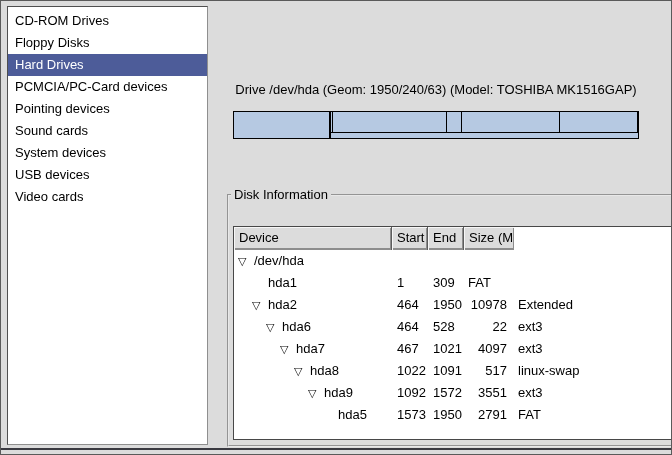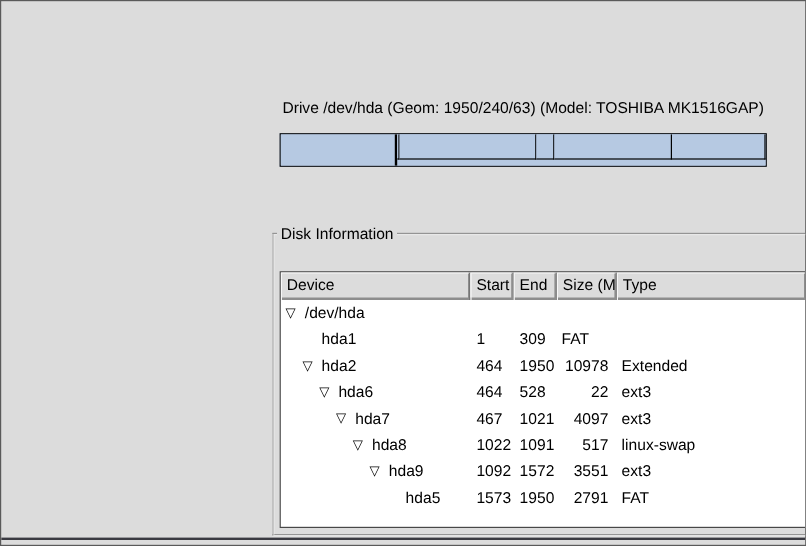--- a/index.html
+++ b/index.html
@@ -112,20 +112,31 @@
   #bottom-edge {
     position:absolute; left:0; right:0; bottom:4px; height:2px;
     background:#3a3a41;
   }
 </style>
 </head>
 <body>
 
 <div id="window" style="--window-bg: #dcdcdc; --selection-bg: #4d5c99; --selection-text: #ffffff; --partition-fill: #b6c9e2;">
 
+  <div id="sidebar">
+      <div class="side-item">CD-ROM Drives</div>
+      <div class="side-item">Floppy Disks</div>
+      <div class="side-item selected">Hard Drives</div>
+      <div class="side-item">PCMCIA/PC-Card devices</div>
+      <div class="side-item">Pointing devices</div>
+      <div class="side-item">Sound cards</div>
+      <div class="side-item">System devices</div>
+      <div class="side-item">USB devices</div>
+      <div class="side-item">Video cards</div>
+    </div>
 
   <div id="drive-title">Drive /dev/hda (Geom: 1950/240/63) (Model: TOSHIBA MK1516GAP)</div>
 
   <div id="part-bar">
       <div class="primary-seg" style="flex-grow: 3418;"></div>
       <div id="extended-seg" style="flex-grow: 10978;">
         <div id="logical-row">
           <div class="logical-seg" style="flex-grow: 22;"></div>
           <div class="logical-seg" style="flex-grow: 4097;"></div>
           <div class="logical-seg" style="flex-grow: 517;"></div>
@@ -136,21 +147,20 @@
     </div>
 
   <fieldset id="group">
     <legend>Disk Information</legend>
     <div id="disk-table">
       <div id="thead">
           <div class="th col0">Device</div>
           <div class="th col1">Start</div>
           <div class="th col2">End</div>
           <div class="th col3">Size (MB)</div>
-          <div class="th col4">Type</div>
         </div>
       <div id="tbody">
           <div class="tr">
             <div class="td device col0">
               <span class="indent" style="width: 0px;"></span>
               <span class="expander">▽</span>
               <span>/dev/hda</span>
             </div>
             <div class="td start col1"></div>
             <div class="td end col2"></div>

